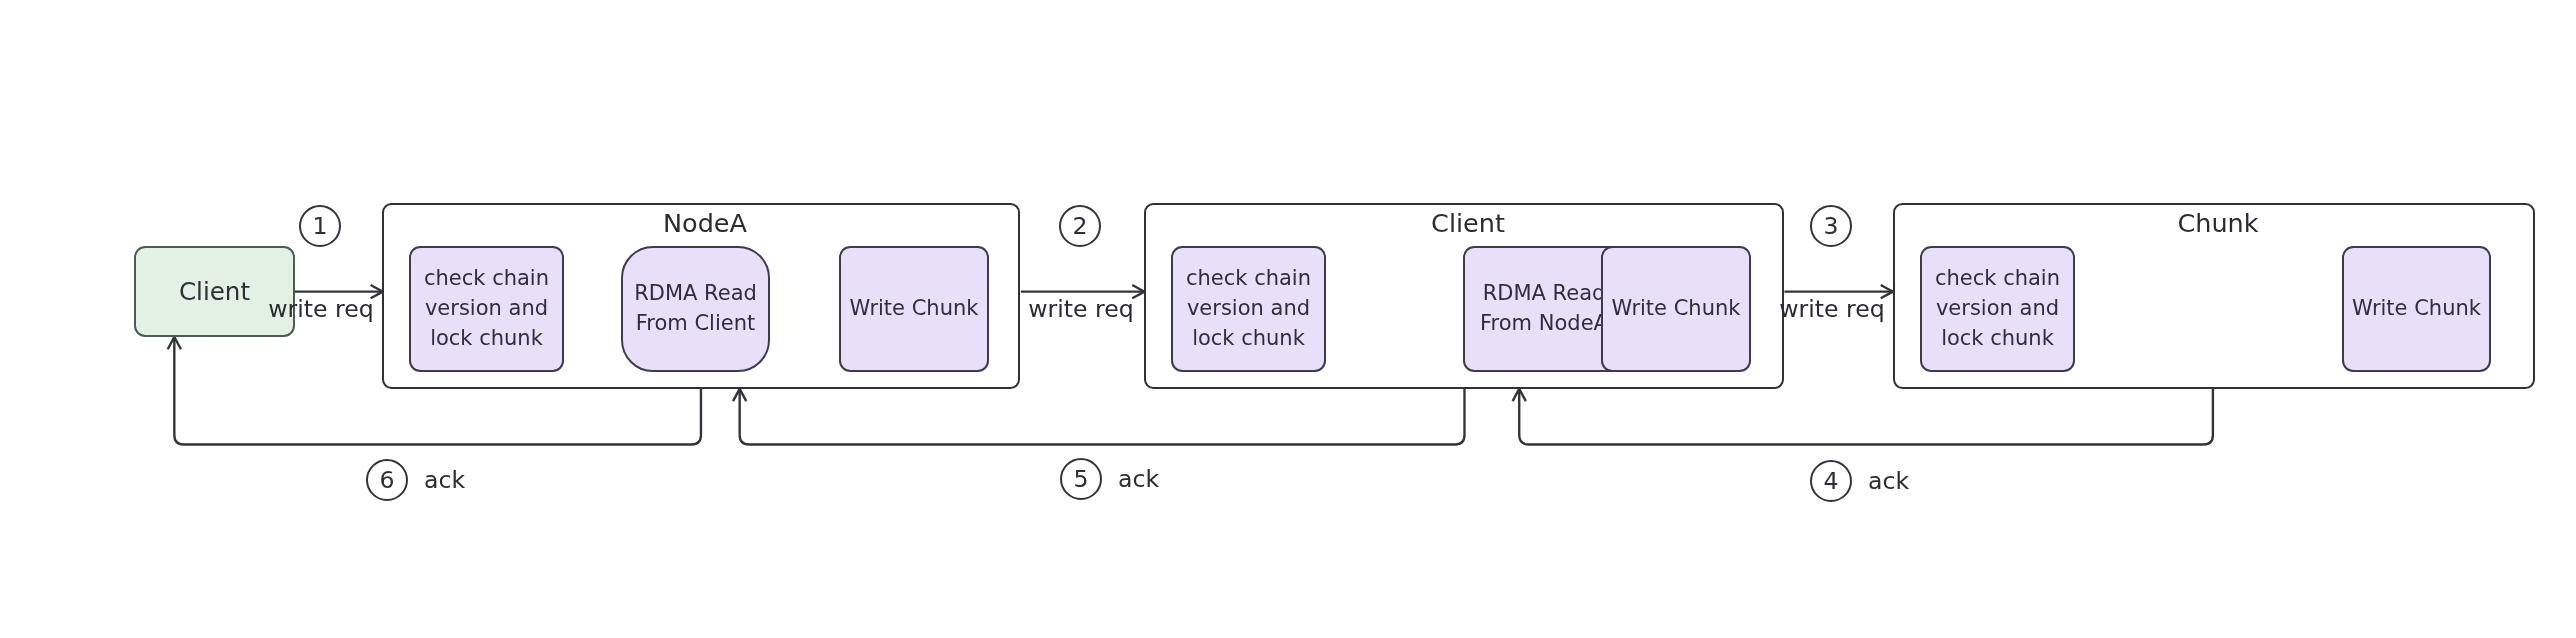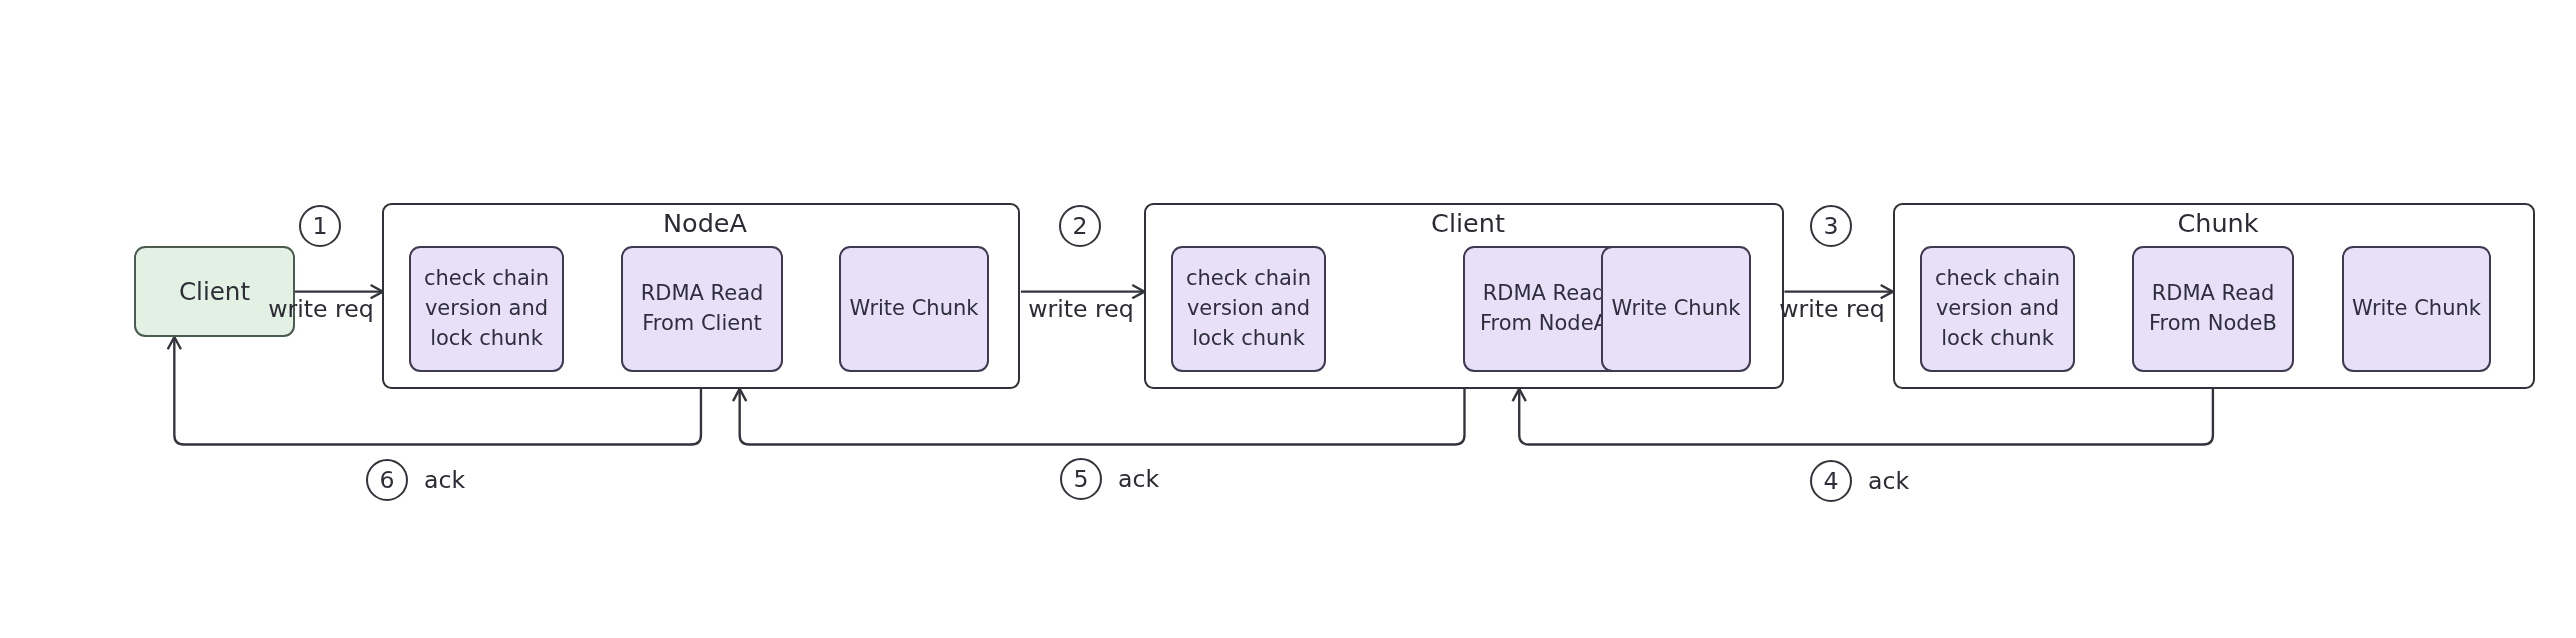--- a/index.html
+++ b/index.html
@@ -62,35 +62,34 @@
     <path class="edge" d="M1551 412 L1551 461 Q1551 471 1541 471 L793 471 Q783 471 783 461 L783 412" marker-end="url(#arrow)"></path>
     <path class="edge" d="M2344 412 L2344 461 Q2344 471 2334 471 L1619 471 Q1609 471 1609 461 L1609 412" marker-end="url(#arrow)"></path>
   </svg>
 
   <div class="abs center client-box" style="left:94px; top:246px; width:161px; height:91px;margin-left:40px;">Client</div>
 
   <div class="abs node-container" style="left:382px; top:203px; width:638px; height:186px;">
     <div class="node-title">NodeA</div>
   </div>
   <div class="abs center step-box" style="left:409px; top:246px; width:155px; height:126px;">check chain version and lock chunk</div>
-  <div class="abs center step-box" style="left:621px; top:246px; width:162px; height:126px;">RDMA Read From Client</div>
+  <div class="abs center step-box" style="left:621px; top:246px; width:149px; height:126px;border-radius:32px;">RDMA Read From Client</div>
   <div class="abs center step-box" style="left:839px; top:246px; width:150px; height:126px;">Write Chunk</div>
 
   <div class="abs node-container" style="left:1144px; top:203px; width:640px; height:186px;">
     <div class="node-title">Client</div>
   </div>
   <div class="abs center step-box" style="left:1171px; top:246px; width:155px; height:126px;">check chain version and lock chunk</div>
   <div class="abs center step-box" style="left:1463px; top:246px; width:162px; height:126px;">RDMA Read From NodeA</div>
   <div class="abs center step-box" style="left:1601px; top:246px; width:150px; height:126px;">Write Chunk</div>
 
   <div class="abs node-container" style="left:1893px; top:203px; width:642px; height:186px;">
     <div class="node-title">Chunk</div>
   </div>
   <div class="abs center step-box" style="left:1920px; top:246px; width:155px; height:126px;">check chain version and lock chunk</div>
-  <div class="abs center step-box" style="left:2132px; top:246px; width:162px; height:126px;">RDMA Read From NodeB</div>
   <div class="abs center step-box" style="left:2342px; top:246px; width:149px; height:126px;">Write Chunk</div>
 
   <div class="abs badge" style="left:299px; top:205px;">1</div>
   <div class="abs edge-label tc" style="left:255px; top:254px; width:132px;">write req</div>
 
   <div class="abs badge" style="left:1059px; top:205px;">2</div>
   <div class="abs edge-label tc" style="left:1015px; top:254px; width:132px;">write req</div>
 
   <div class="abs badge" style="left:1810px; top:205px;">3</div>
   <div class="abs edge-label tc" style="left:1766px; top:254px; width:132px;">write req</div>

